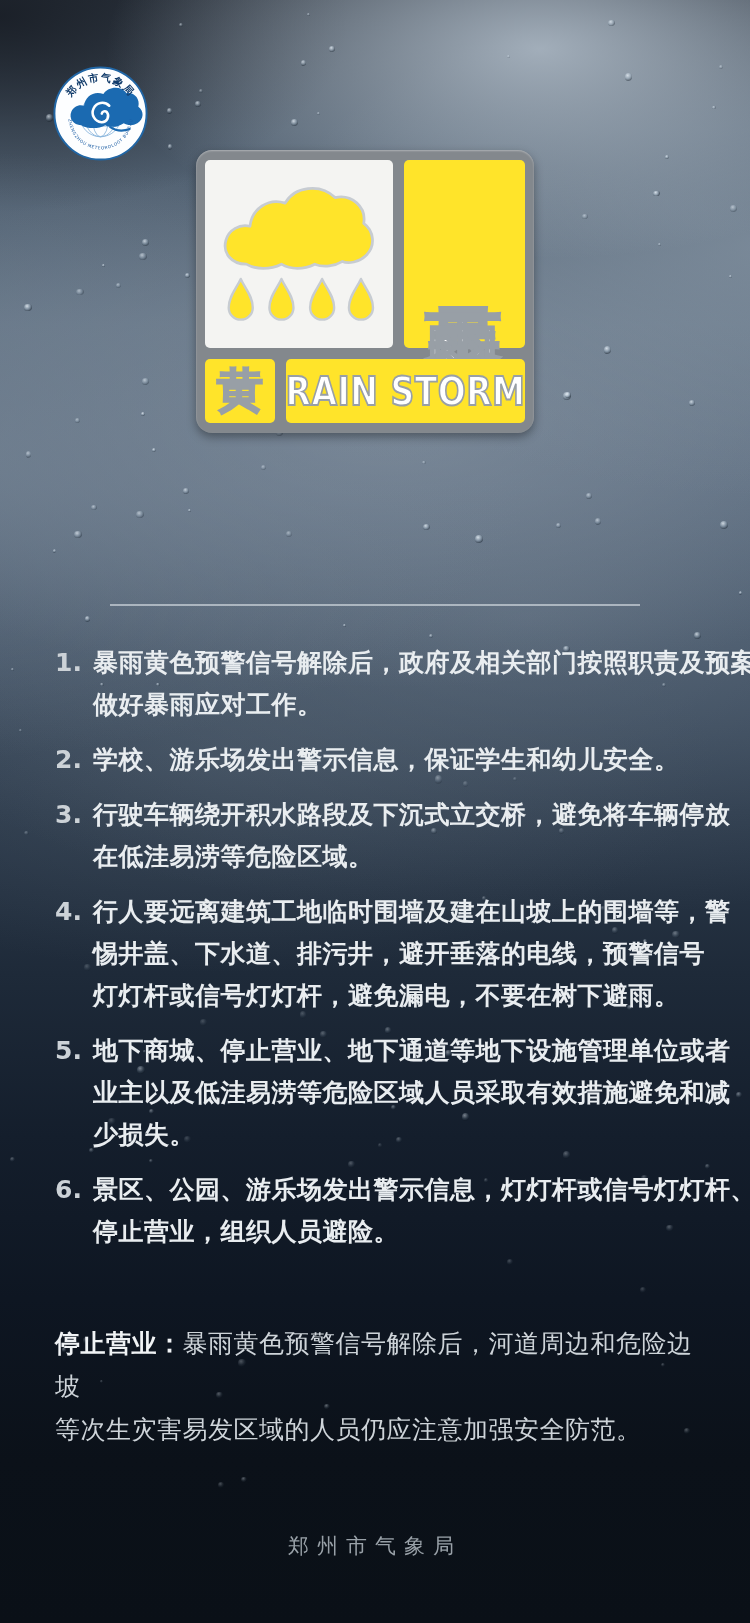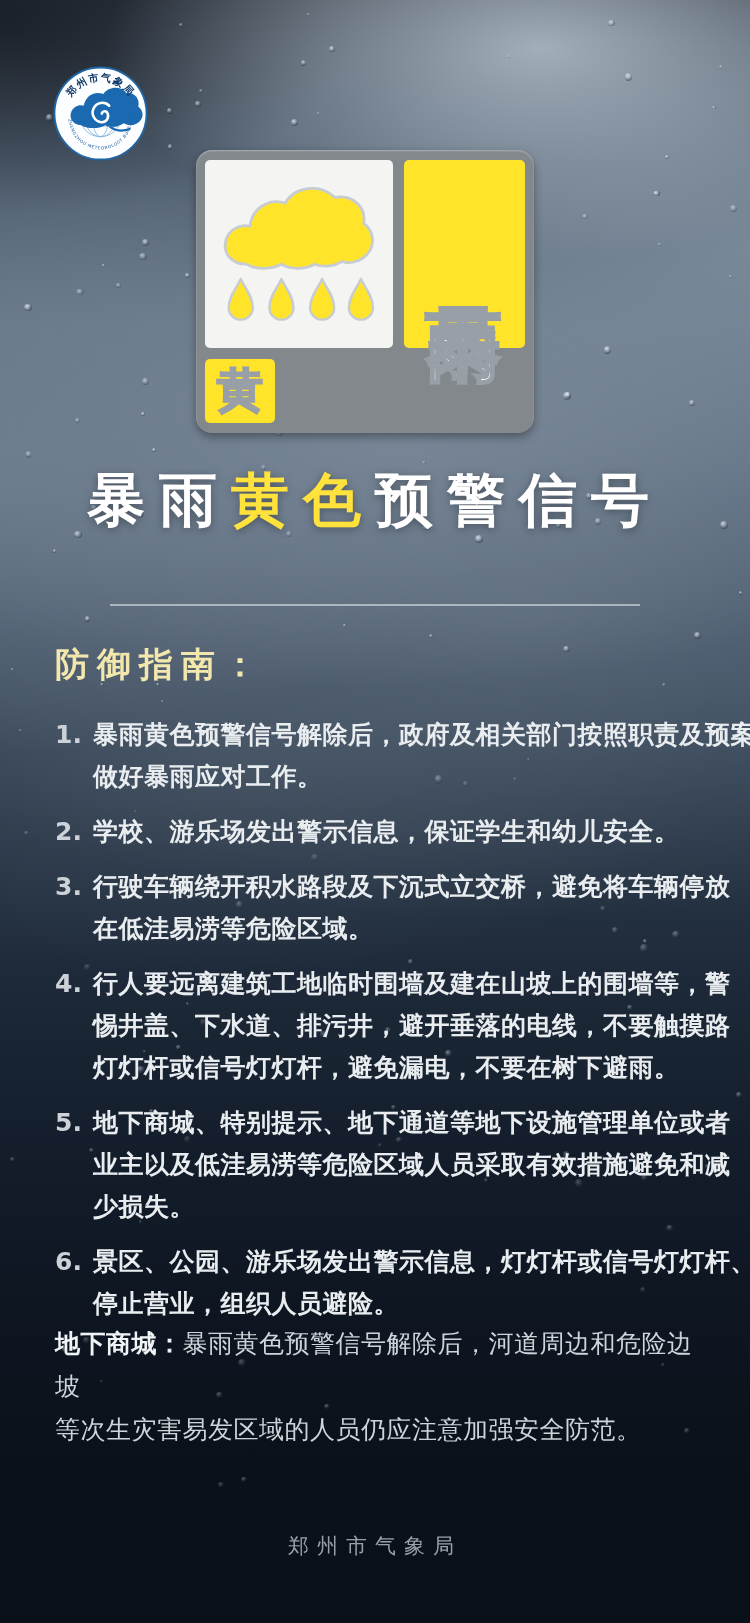--- a/index.html
+++ b/index.html
@@ -274,59 +274,60 @@
             <path d="M160,120 C165,131 173,139 173,151 A13,13 0 1 1 147,151 C147,139 155,131 160,120 Z"></path>
           </g>
         </svg>
       </div>
       <div class="cell cell-baoyu">
         <span class="vtext">暴雨</span>
       </div>
       <div class="cell cell-huang">
         <span class="ch">黄</span>
       </div>
+      <div class="cell cell-en">
+        <span class="en">RAIN STORM</span>
+      </div>
     </div>
 
-    <div class="title"><span>暴雨</span><span class="hl">黄色</span><span>预警信号</span></div>
     <div class="divider"></div>
 
     <div class="guide">
-      <h2>防御指南：</h2>
 
       <div class="gitem">
         <span class="num">1.</span>
         <span class="txt">暴雨黄色预警信号解除后，政府及相关部门按照职责及预案
 做好暴雨应对工作。</span>
       </div>
       <div class="gitem">
         <span class="num">2.</span>
         <span class="txt">学校、游乐场发出警示信息，保证学生和幼儿安全。</span>
       </div>
       <div class="gitem">
         <span class="num">3.</span>
         <span class="txt">行驶车辆绕开积水路段及下沉式立交桥，避免将车辆停放
 在低洼易涝等危险区域。</span>
       </div>
       <div class="gitem">
         <span class="num">4.</span>
         <span class="txt">行人要远离建筑工地临时围墙及建在山坡上的围墙等，警
-惕井盖、下水道、排污井，避开垂落的电线，不要触摸路
+惕井盖、下水道、排污井，避开垂落的电线，预警信号
 灯灯杆或信号灯灯杆，避免漏电，不要在树下避雨。</span>
       </div>
       <div class="gitem">
         <span class="num">5.</span>
-        <span class="txt">地下商城、特别提示、地下通道等地下设施管理单位或者
+        <span class="txt">地下商城、停止营业、地下通道等地下设施管理单位或者
 业主以及低洼易涝等危险区域人员采取有效措施避免和减
 少损失。</span>
       </div>
       <div class="gitem">
         <span class="num">6.</span>
         <span class="txt">景区、公园、游乐场发出警示信息，灯灯杆或信号灯灯杆、
 停止营业，组织人员避险。</span>
       </div>
     </div>
 
-    <div class="note"><span class="label">地下商城：</span><span class="ntext">暴雨黄色预警信号解除后，河道周边和危险边坡
+    <div class="note"><span class="label">停止营业：</span><span class="ntext">暴雨黄色预警信号解除后，河道周边和危险边坡
 等次生灾害易发区域的人员仍应注意加强安全防范。</span></div>
 
     <div class="footer">郑州市气象局</div>
   </div>
 </div>
 
 </body></html>

